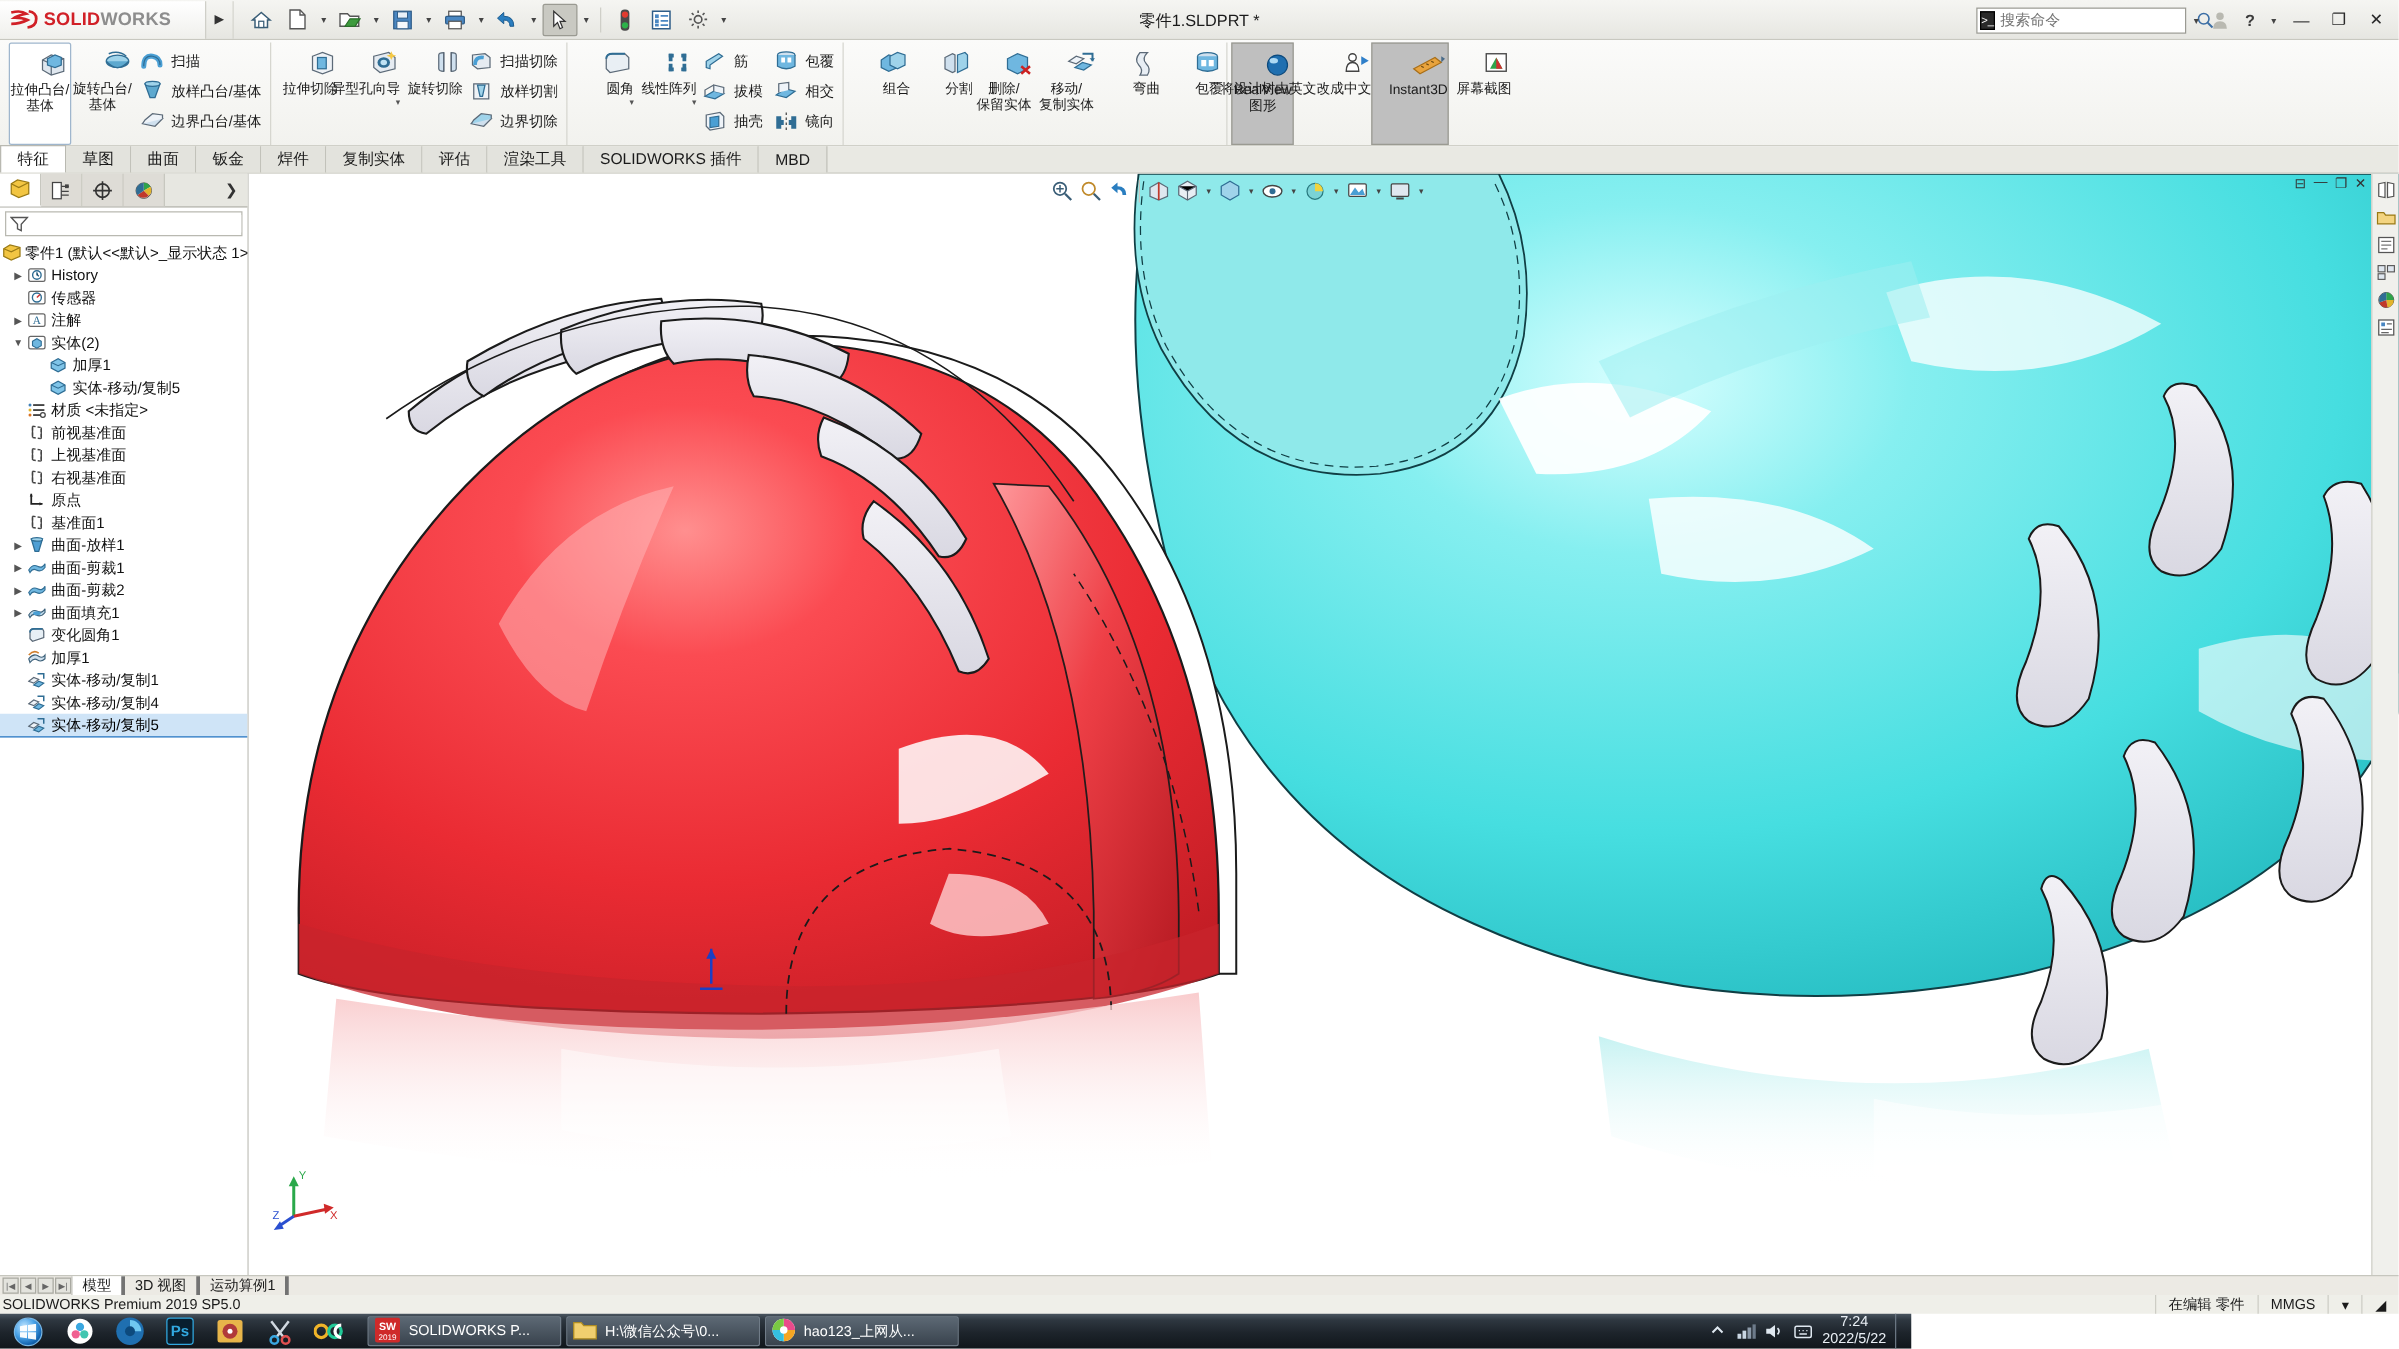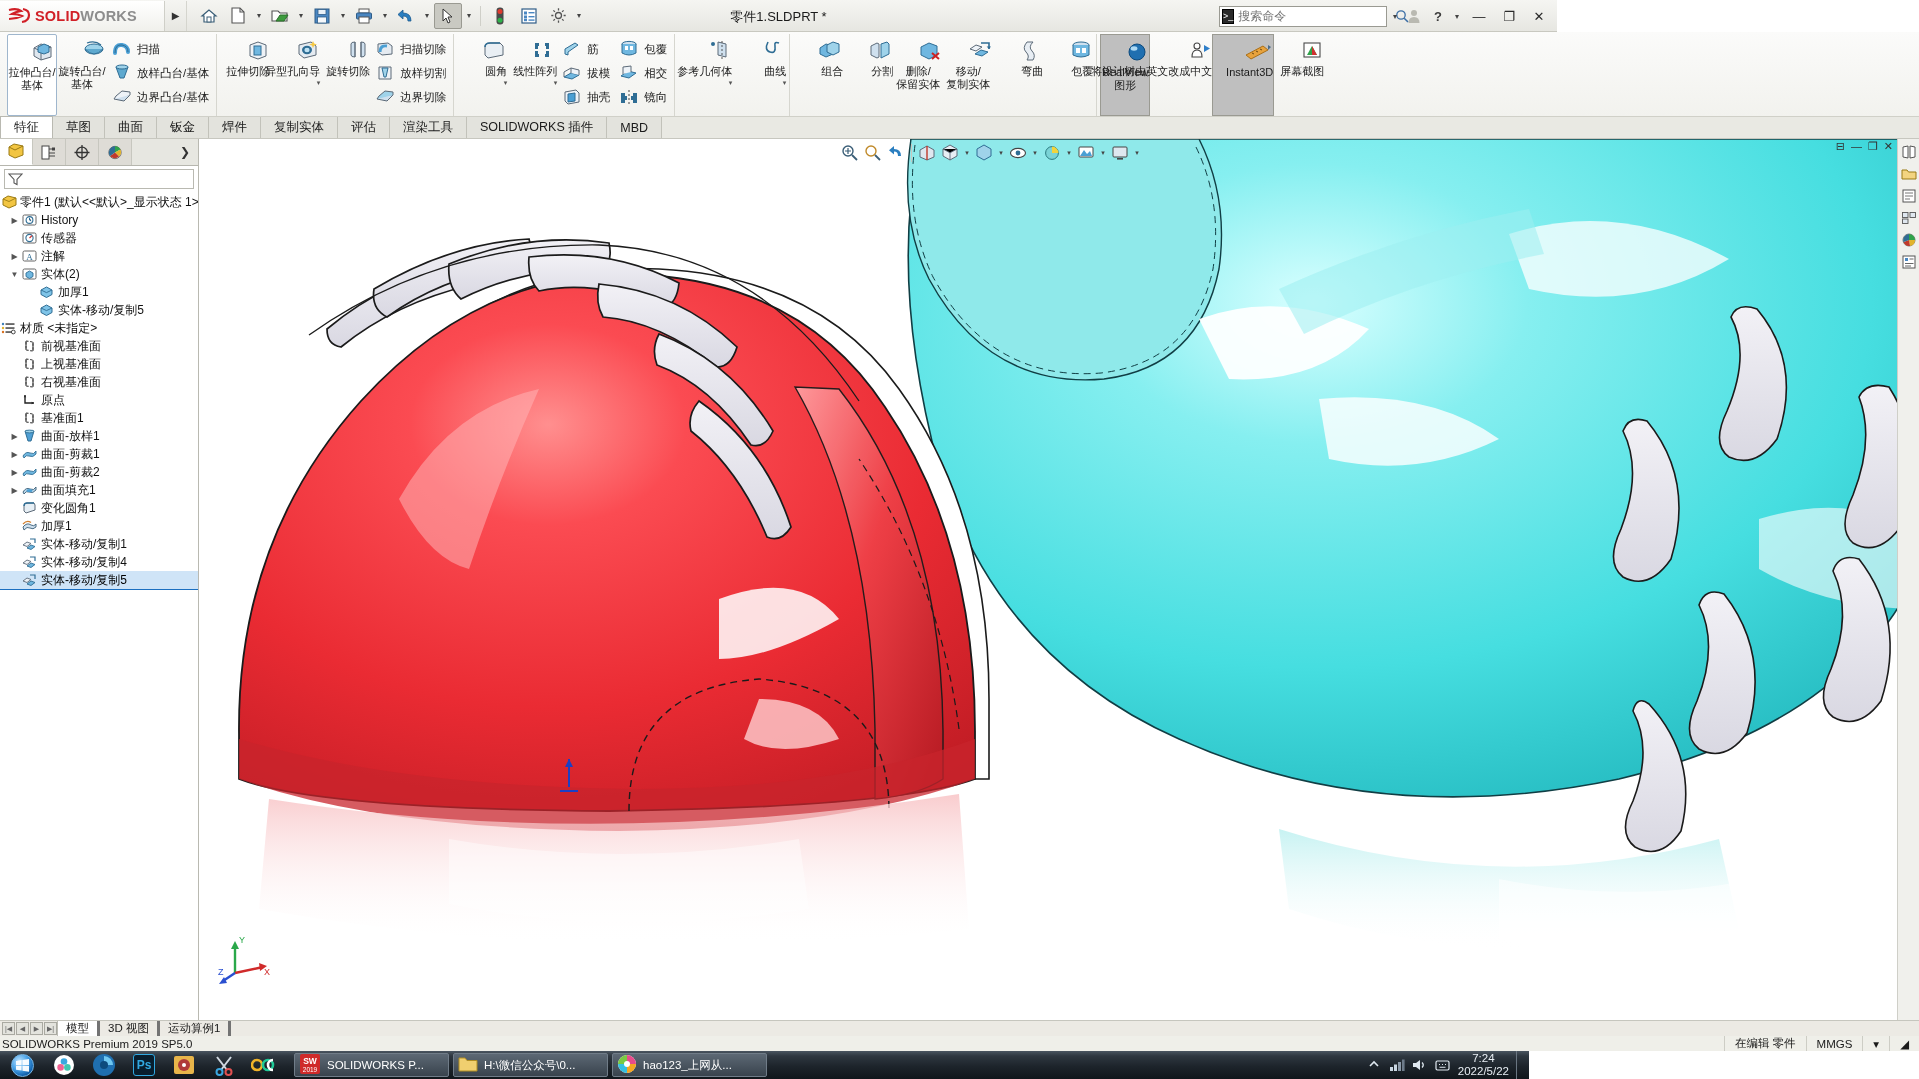--- a/index.html
+++ b/index.html
@@ -7,21 +7,21 @@
     width: 1919px; height: 1079px;
     overflow: hidden;
     font-family: "Liberation Sans", "DejaVu Sans", sans-serif;
     font-size: 12px;
     background: #ffffff;
   }
   #app { position: relative; width: 1919px; height: 1079px; }
 
   
   .titlebar {
-    position: absolute; left: 0; top: 0; width: 1557px; height: 32px;
+    position: absolute; left: 0; top: 0; width: 1919px; height: 32px;
     background: linear-gradient(to bottom, #f5f5f2 0%, #eeeeea 50%, #e6e6e1 100%);
     border-bottom: 1px solid #c8c8c0;
     display: flex; align-items: center;
   }
   .sw-logo {
     display: flex; align-items: center; height: 30px;
     padding: 0 10px 0 6px; min-width: 165px;
     background: linear-gradient(to bottom,#ffffff,#f0f0ec);
     border-right: 1px solid #cfcfc8;
   }
@@ -566,42 +566,20 @@
               <path d="M10 2 V16" stroke="#444" stroke-width="1" stroke-dasharray="2,2"></path>
               <path d="M2 5 H6 V8 H8 V12 H6 V15 H2 Z" fill="#2f6d94"></path>
               <path d="M18 5 H14 V8 H12 V12 H14 V15 H18 Z" fill="#2f6d94"></path>
             </svg>
           </span>
           <span class="lbl">镜向</span>
         </div>
       </div>
     </div>
 
-    <div class="rgroup">
-      <div class="rbig rwide2">
-        <span class="glyph">
-          <svg width="24" height="22" viewBox="0 0 24 22" class="ic">
-            <circle cx="5" cy="4" r="2" fill="#2f6d94"></circle>
-            <path d="M10 2 L18 4 L18 17 L10 15 Z" fill="#cfe0ee" stroke="#5c6a78" stroke-width="1"></path>
-            <path d="M14 1 V19" stroke="#444" stroke-width="0.9" stroke-dasharray="2,2"></path>
-          </svg>
-        </span>
-        <span class="lbl">参考几何体</span>
-        <span class="dd">▾</span>
-      </div>
-      <div class="rbig rwide2">
-        <span class="glyph">
-          <svg width="24" height="22" viewBox="0 0 24 22" class="ic">
-            <path d="M6 2 Q2 10 8 12 Q14 14 13 6 Q12 1 17 3" fill="none" stroke="#2f6d94" stroke-width="1.6"></path>
-          </svg>
-        </span>
-        <span class="lbl">曲线</span>
-        <span class="dd">▾</span>
-      </div>
-    </div>
 
     <div class="rgroup">
       <div class="rbig">
         <span class="glyph">
           <svg width="26" height="22" viewBox="0 0 26 22" class="ic">
             <path d="M3 8 L9 4 L16 6 L16 14 L9 17 L3 14 Z" fill="#6fb7e0" stroke="#2f6d94" stroke-width="1"></path>
             <path d="M10 5 L16 2 L22 4 L22 12 L16 15 L10 12 Z" fill="#9fd3ea" stroke="#2f6d94" stroke-width="1"></path>
           </svg>
         </span>
         <span class="lbl">组合</span>
@@ -823,21 +801,21 @@
       <div class="trow" style="padding-left:38px;">
         <span class="tico">
           <svg width="15" height="14" viewBox="0 0 15 14">
               <path d="M2 5 L7.5 2 L13 5 L13 9.5 L7.5 12.5 L2 9.5 Z" fill="#7fc4e8" stroke="#2f6d94" stroke-width="1"></path>
               <path d="M2 5 L7.5 7.6 L13 5" fill="none" stroke="#2f6d94" stroke-width="0.9"></path>
             </svg>
         </span>
         <span class="tlbl">实体-移动/复制5</span>
       </div>
 
-      <div class="trow" style="">
+      <div class="trow" style="padding-left:21px;">
         <span class="tico">
           <svg width="15" height="14" viewBox="0 0 15 14">
             <circle cx="2" cy="3" r="1.2" fill="#3d7fb8"></circle>
               <rect x="4.5" y="2.3" width="9" height="1.5" fill="#444"></rect>
             <circle cx="2" cy="7" r="1.2" fill="#e2b42c"></circle>
               <rect x="4.5" y="6.3" width="9" height="1.5" fill="#444"></rect>
             <circle cx="2" cy="11" r="1.2" fill="#d9711f"></circle>
               <rect x="4.5" y="10.3" width="6" height="1.5" fill="#444"></rect>
             <circle cx="12.3" cy="11" r="1.9" fill="none" stroke="#444" stroke-width="1"></circle>
           </svg>

